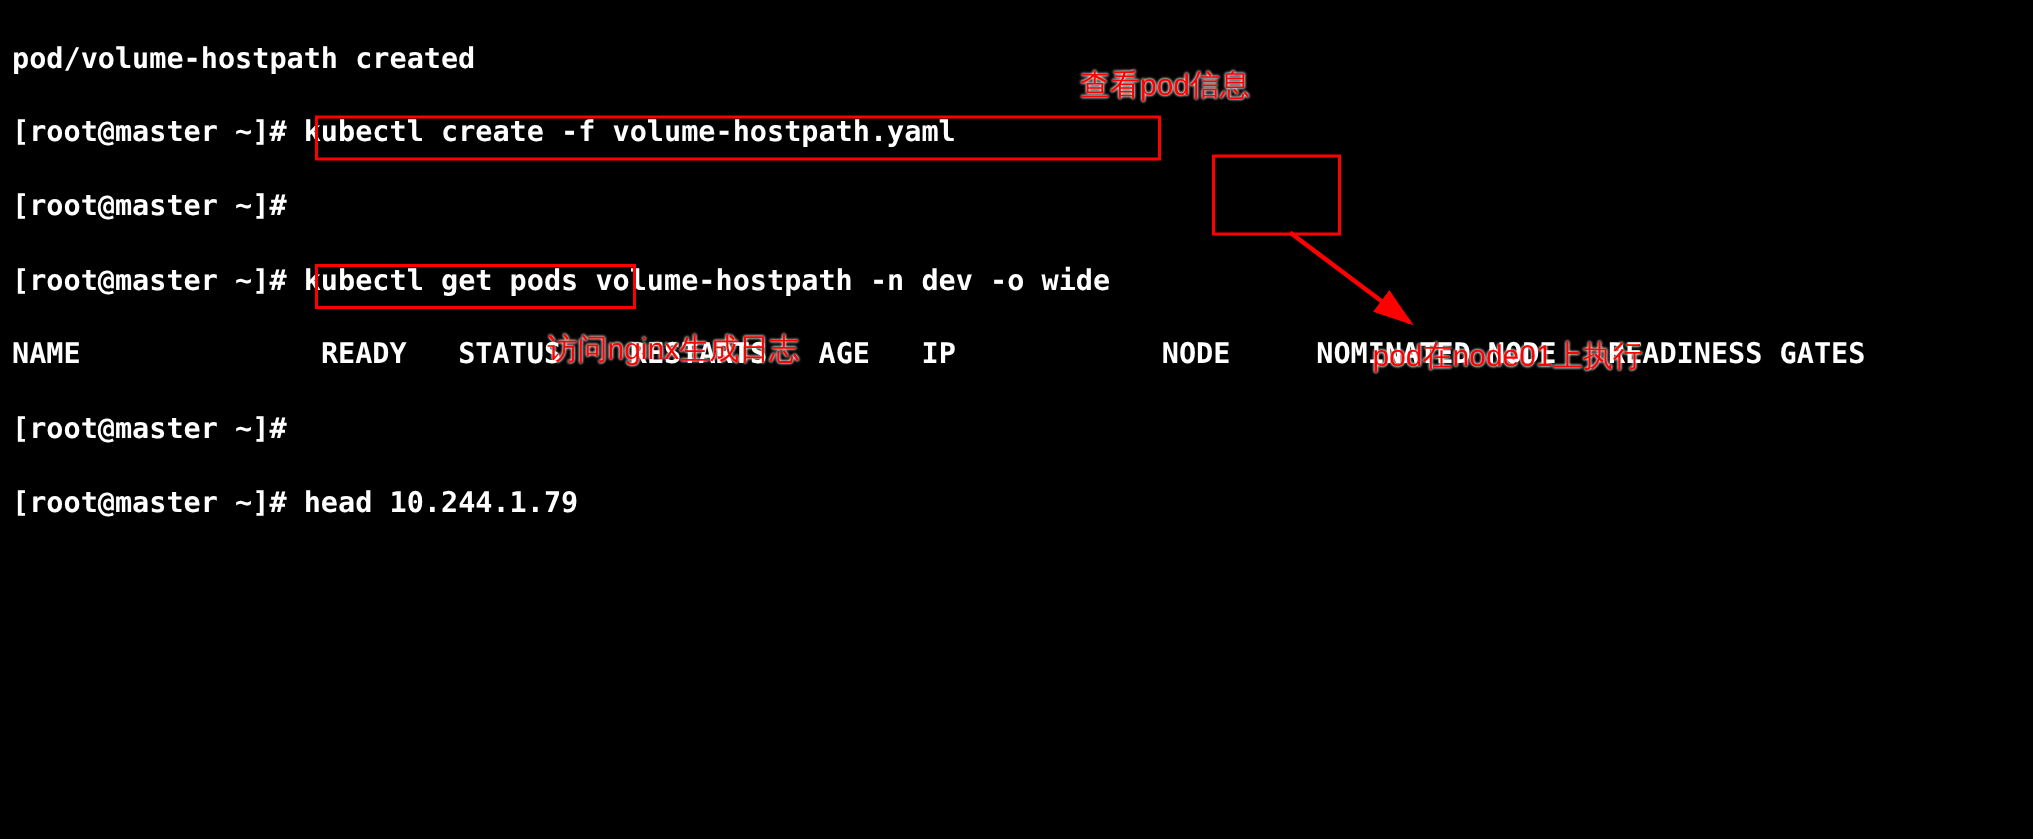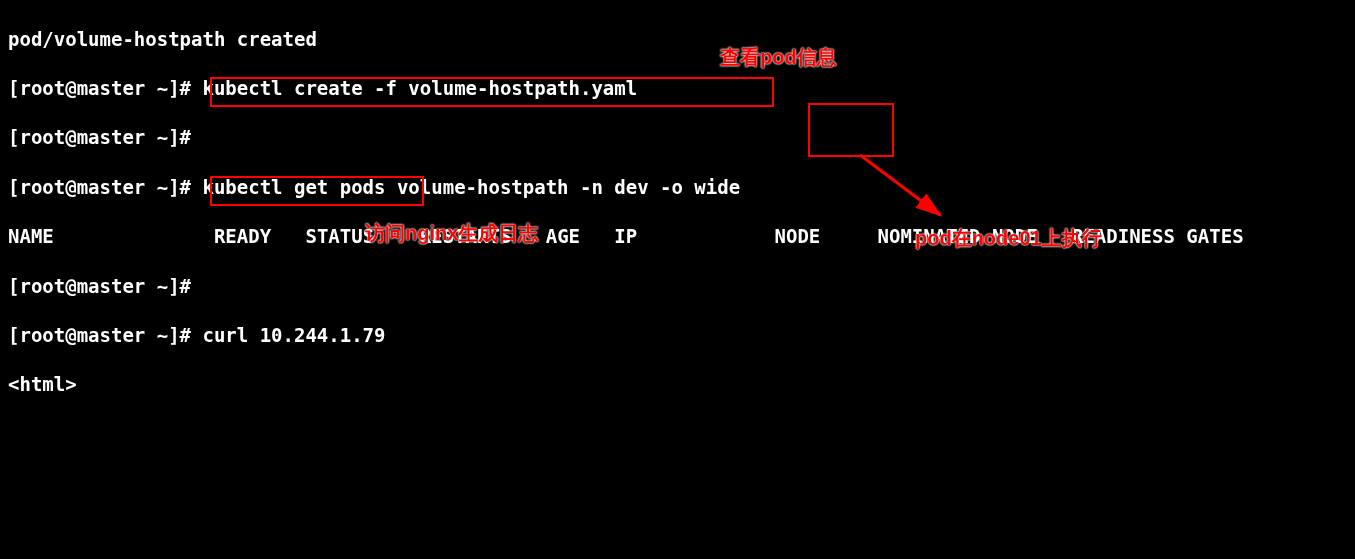--- a/index.html
+++ b/index.html
@@ -21,21 +21,21 @@
       padding: 2px 8px;
     }
     .highlight-box {
       position: absolute;
       border: 2px solid #ff0000;
       pointer-events: none;
     }
     .annotation {
       position: absolute;
       color: #ff0000;
-      font-weight: bold;
+      font-weight: normal;
       font-size: 20px;
       text-shadow: 0 0 2px #fff, 0 0 2px #fff;
       font-family: 'Microsoft YaHei', sans-serif;
       text-align: center;
     }
     .arrow {
       position: absolute;
       pointer-events: none;
     }
     .line {
@@ -45,22 +45,21 @@
 </head>
 <body>
 
 <div class="terminal">
 <span class="line">pod/volume-hostpath created</span>
 <span class="line"><span>[root@master ~]# </span><span>kubectl create -f volume-hostpath.yaml</span></span>
 <span class="line"><span>[root@master ~]# </span><span></span></span>
 <span class="line"><span>[root@master ~]# </span><span>kubectl get pods volume-hostpath -n dev -o wide</span></span>
 <span class="line"><span>NAME</span>              <span>READY</span>   <span>STATUS</span>    <span>RESTARTS</span>   <span>AGE</span>   <span>IP</span>            <span>NODE</span>     <span>NOMINATED NODE</span>   <span>READINESS GATES</span></span>
 <span class="line"><span>[root@master ~]# </span><span></span></span>
-<span class="line"><span>[root@master ~]# </span><span>curl 10.244.1.79</span></span>
-<span class="line">&lt;html&gt;</span>
+<span class="line"><span>[root@master ~]# </span><span>head 10.244.1.79</span></span>
 
 
 
 
 
 
 
 
 
 

